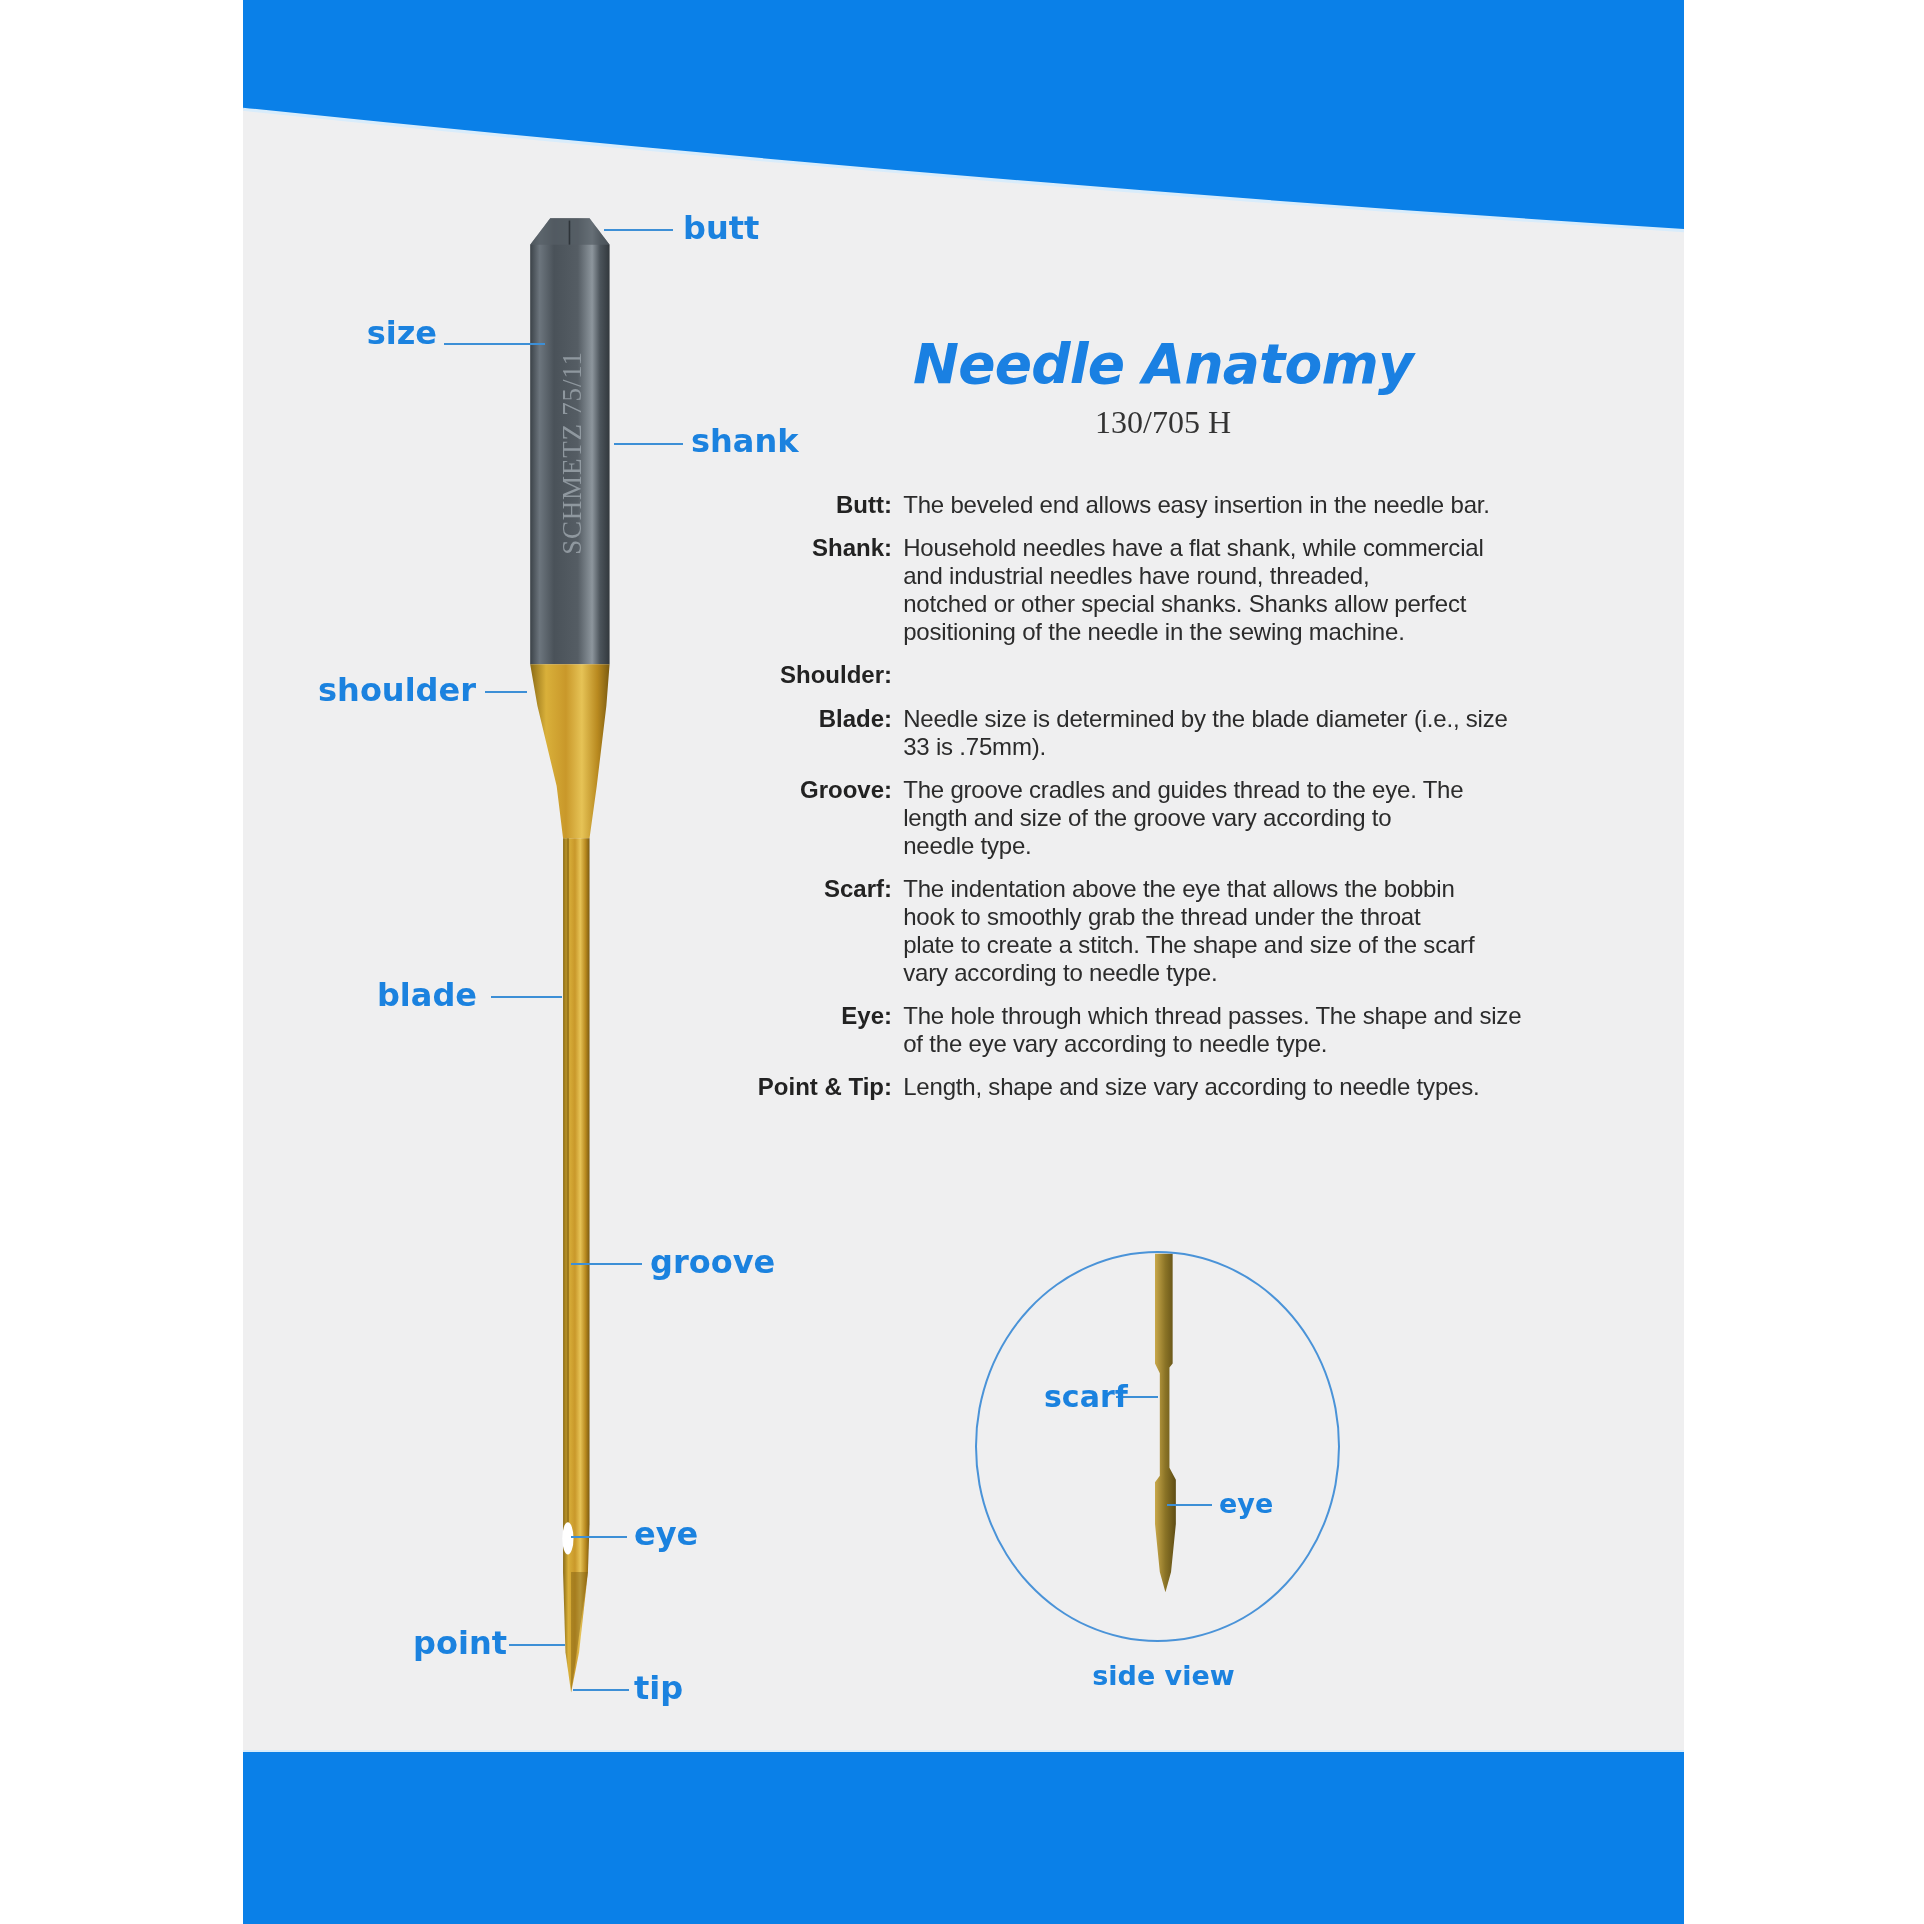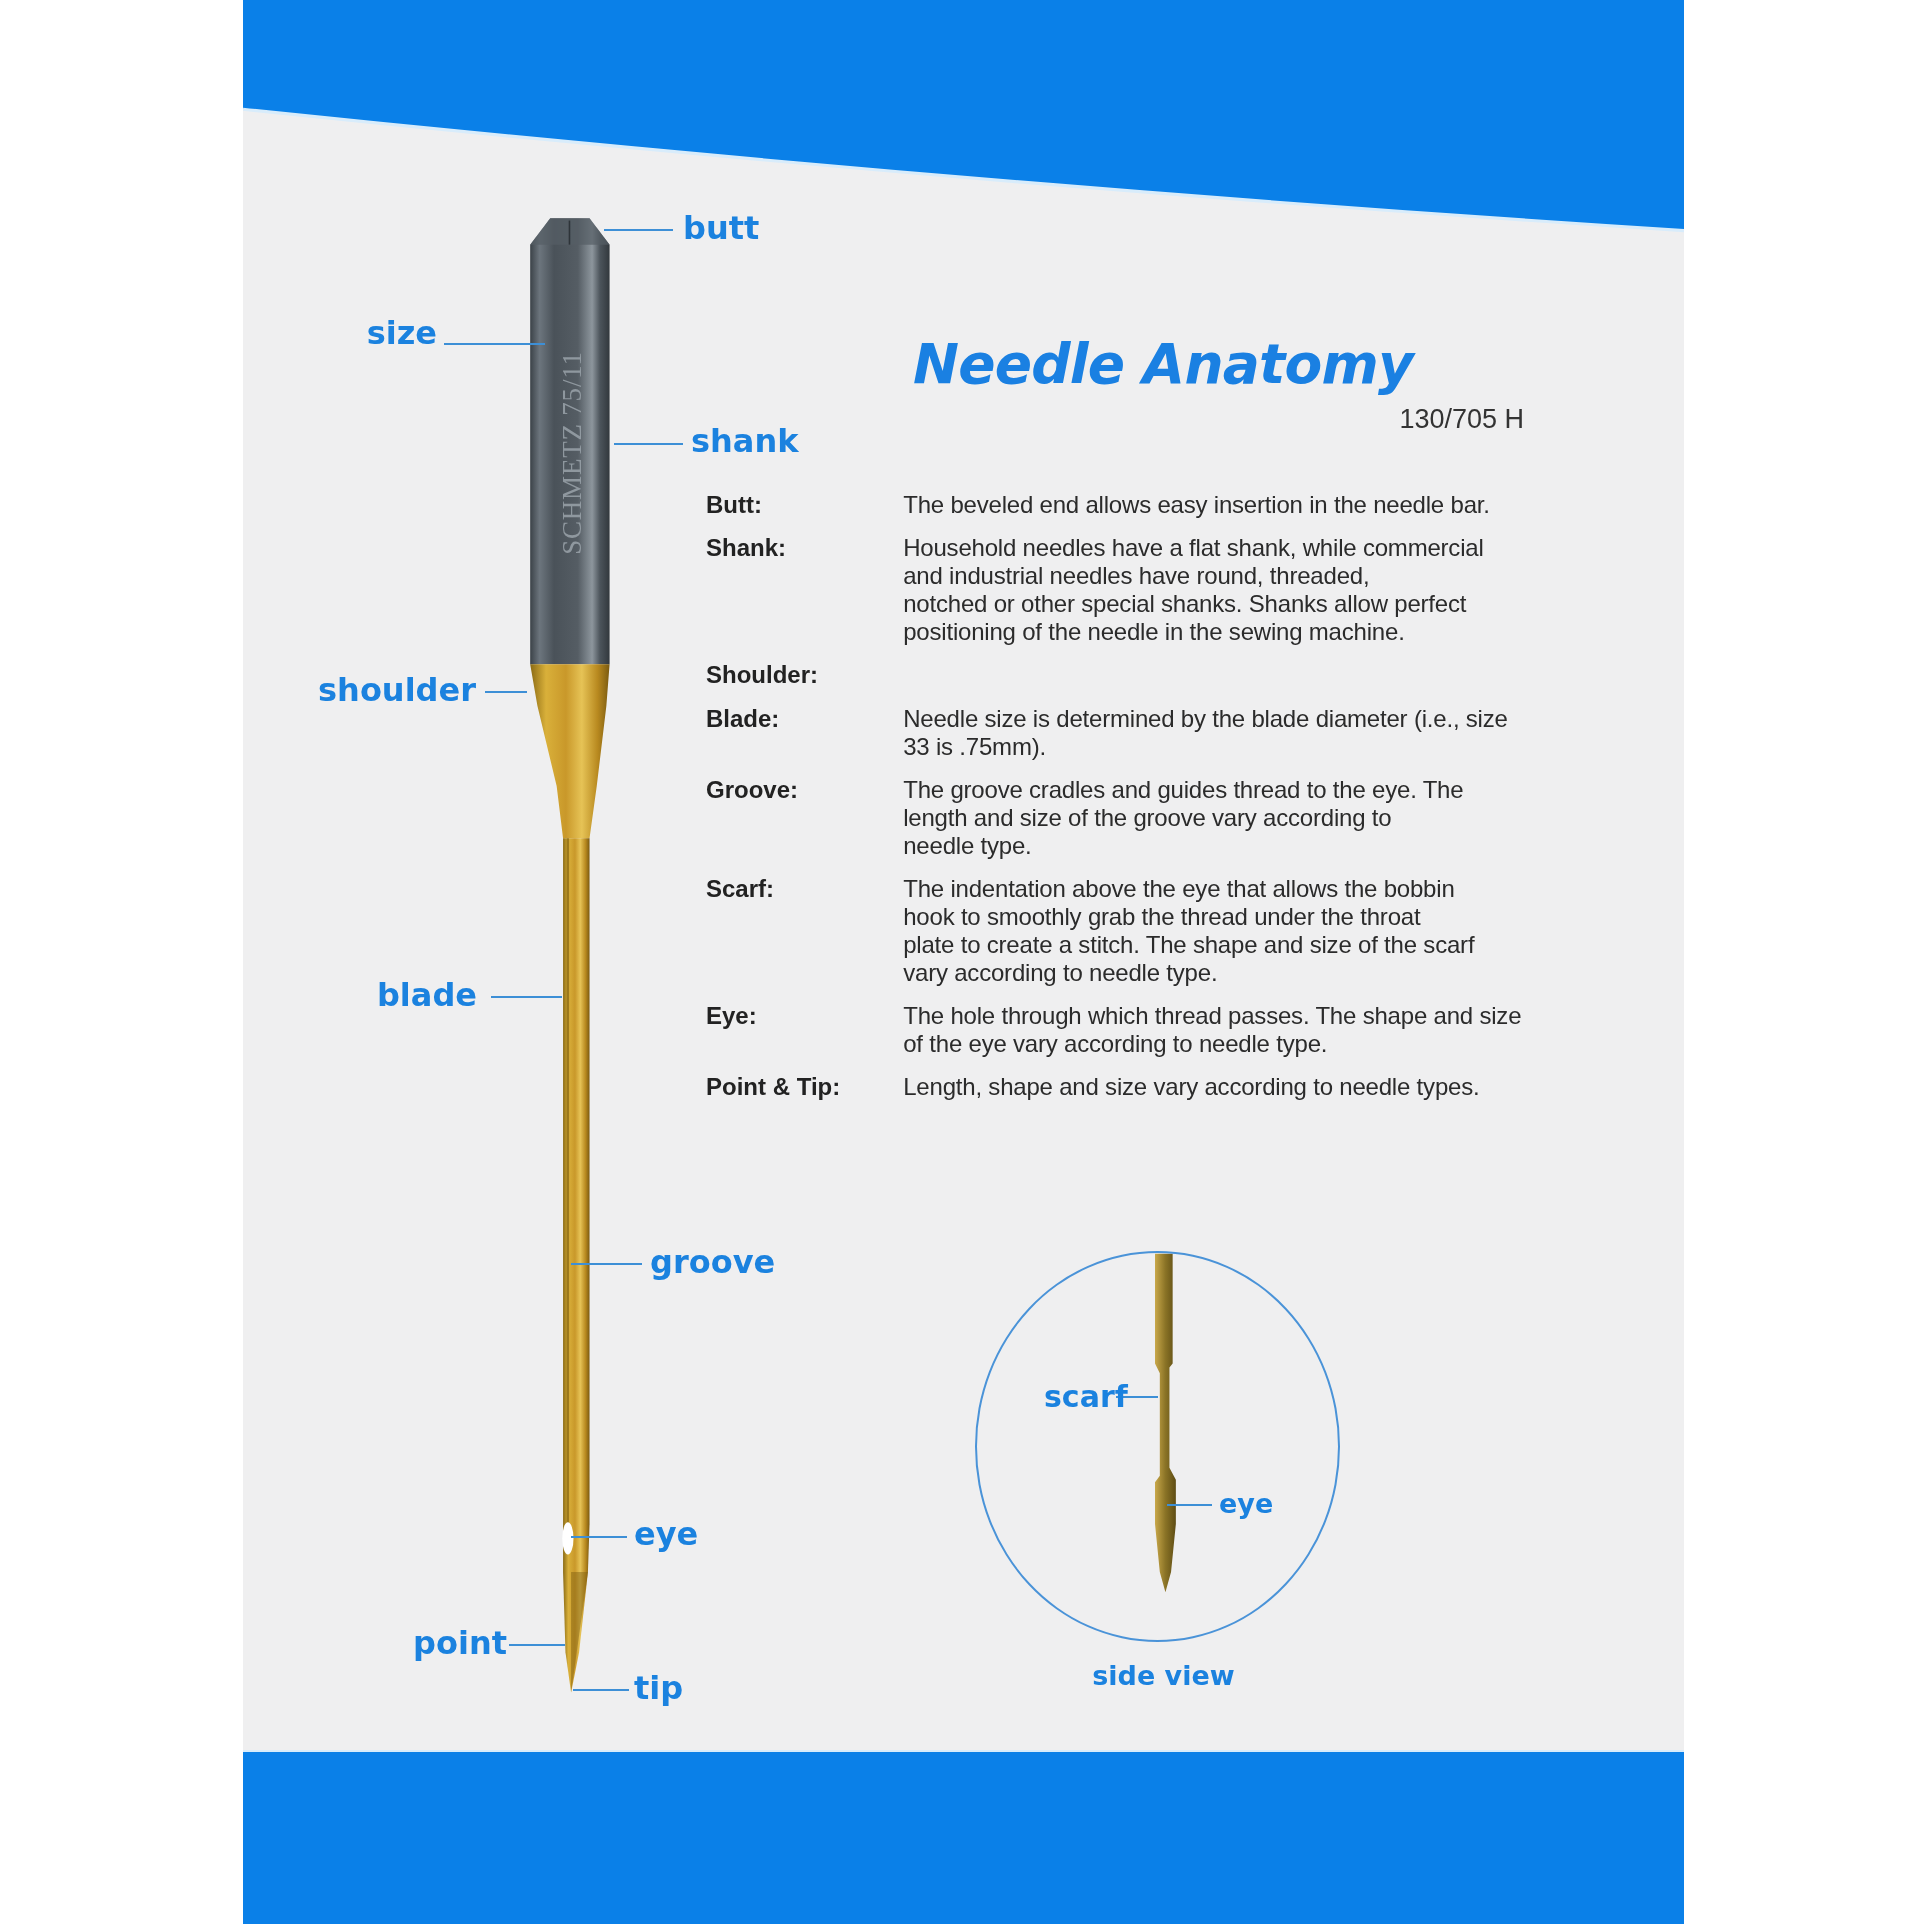--- a/index.html
+++ b/index.html
@@ -25,28 +25,28 @@
       white-space: nowrap;
     }
     .lbl.r { text-align: right; }
     .leader { position: absolute; height: 2.4px; background: #3d8fd6; }
     .title {
       position: absolute; left: 802px; width: 722px; top: 337px; text-align: center;
       color: #1a80e2; font-weight: bold; font-size: 55px; line-height: 1;
       font-family: "DejaVu Sans", sans-serif; letter-spacing: -0.8px; font-style: italic;
     }
     .subtitle {
-      position: absolute; left: 802px; width: 722px; top: 406px; text-align: right;
-      color: #333; font-size: 27px; line-height: 1;
-      font-family: Liberation Sans, sans-serif;
+      position: absolute; left: 802px; width: 722px; top: 406px; text-align: center;
+      color: #333; font-size: 32px; line-height: 1;
+      font-family: Liberation Serif, serif;
     }
     .defs { position: absolute; left: 706px; top: 491px; width: 914px; }
     .def-row { display: flex; margin-bottom: 15.2px; }
     .def-term {
-      width: 186px; flex: none; font-weight: bold; color: #222;
+      width: 186px; flex: none; text-align: right; font-weight: bold; color: #222;
       font-size: 24px; line-height: 28px; padding-right: 11.2px;
       font-family: "Liberation Sans", sans-serif;
     }
     .def-text {
       flex: 1; color: #2b2b2b; font-size: 24px; line-height: 28px;
       font-family: "Liberation Sans", sans-serif; letter-spacing: -0.2px;
       white-space: pre-line;
     }
     .side-circle {
       position: absolute; left: 975px; top: 1251px; width: 365px; height: 391px;

